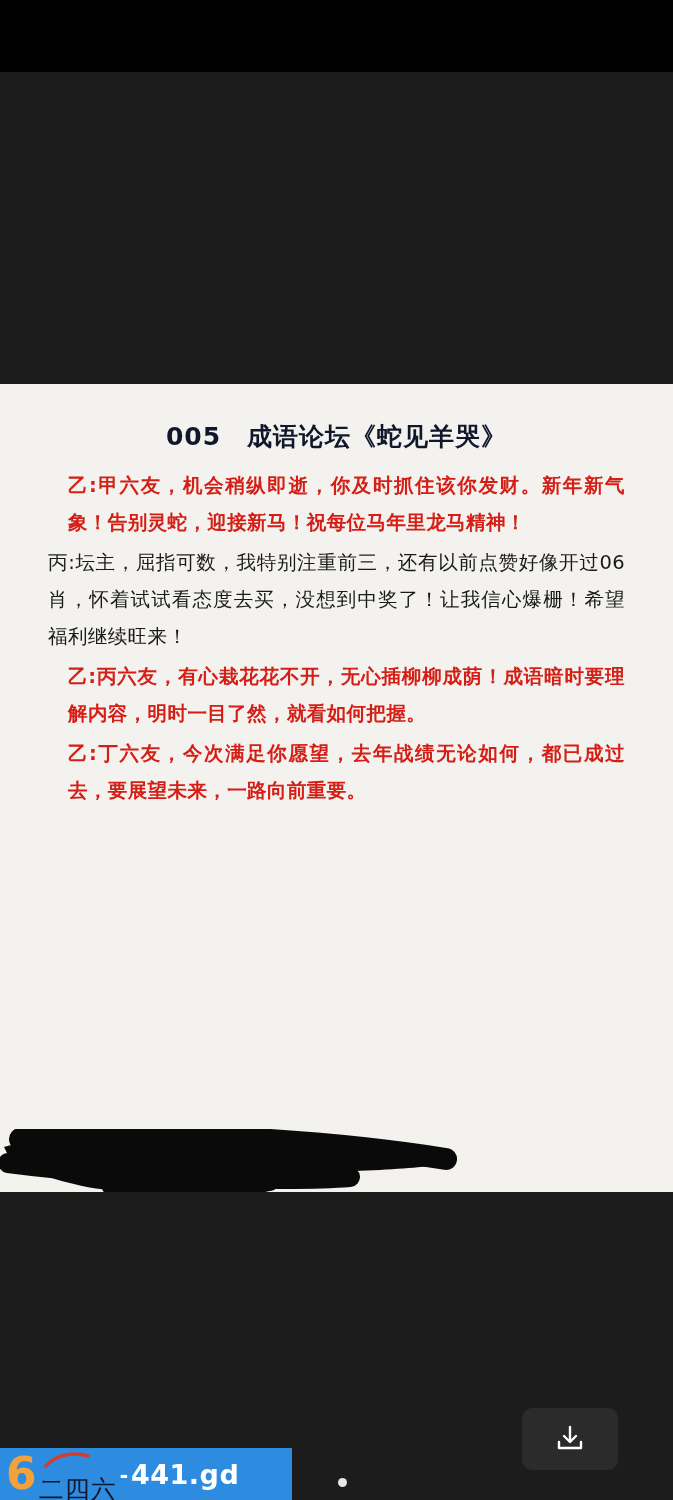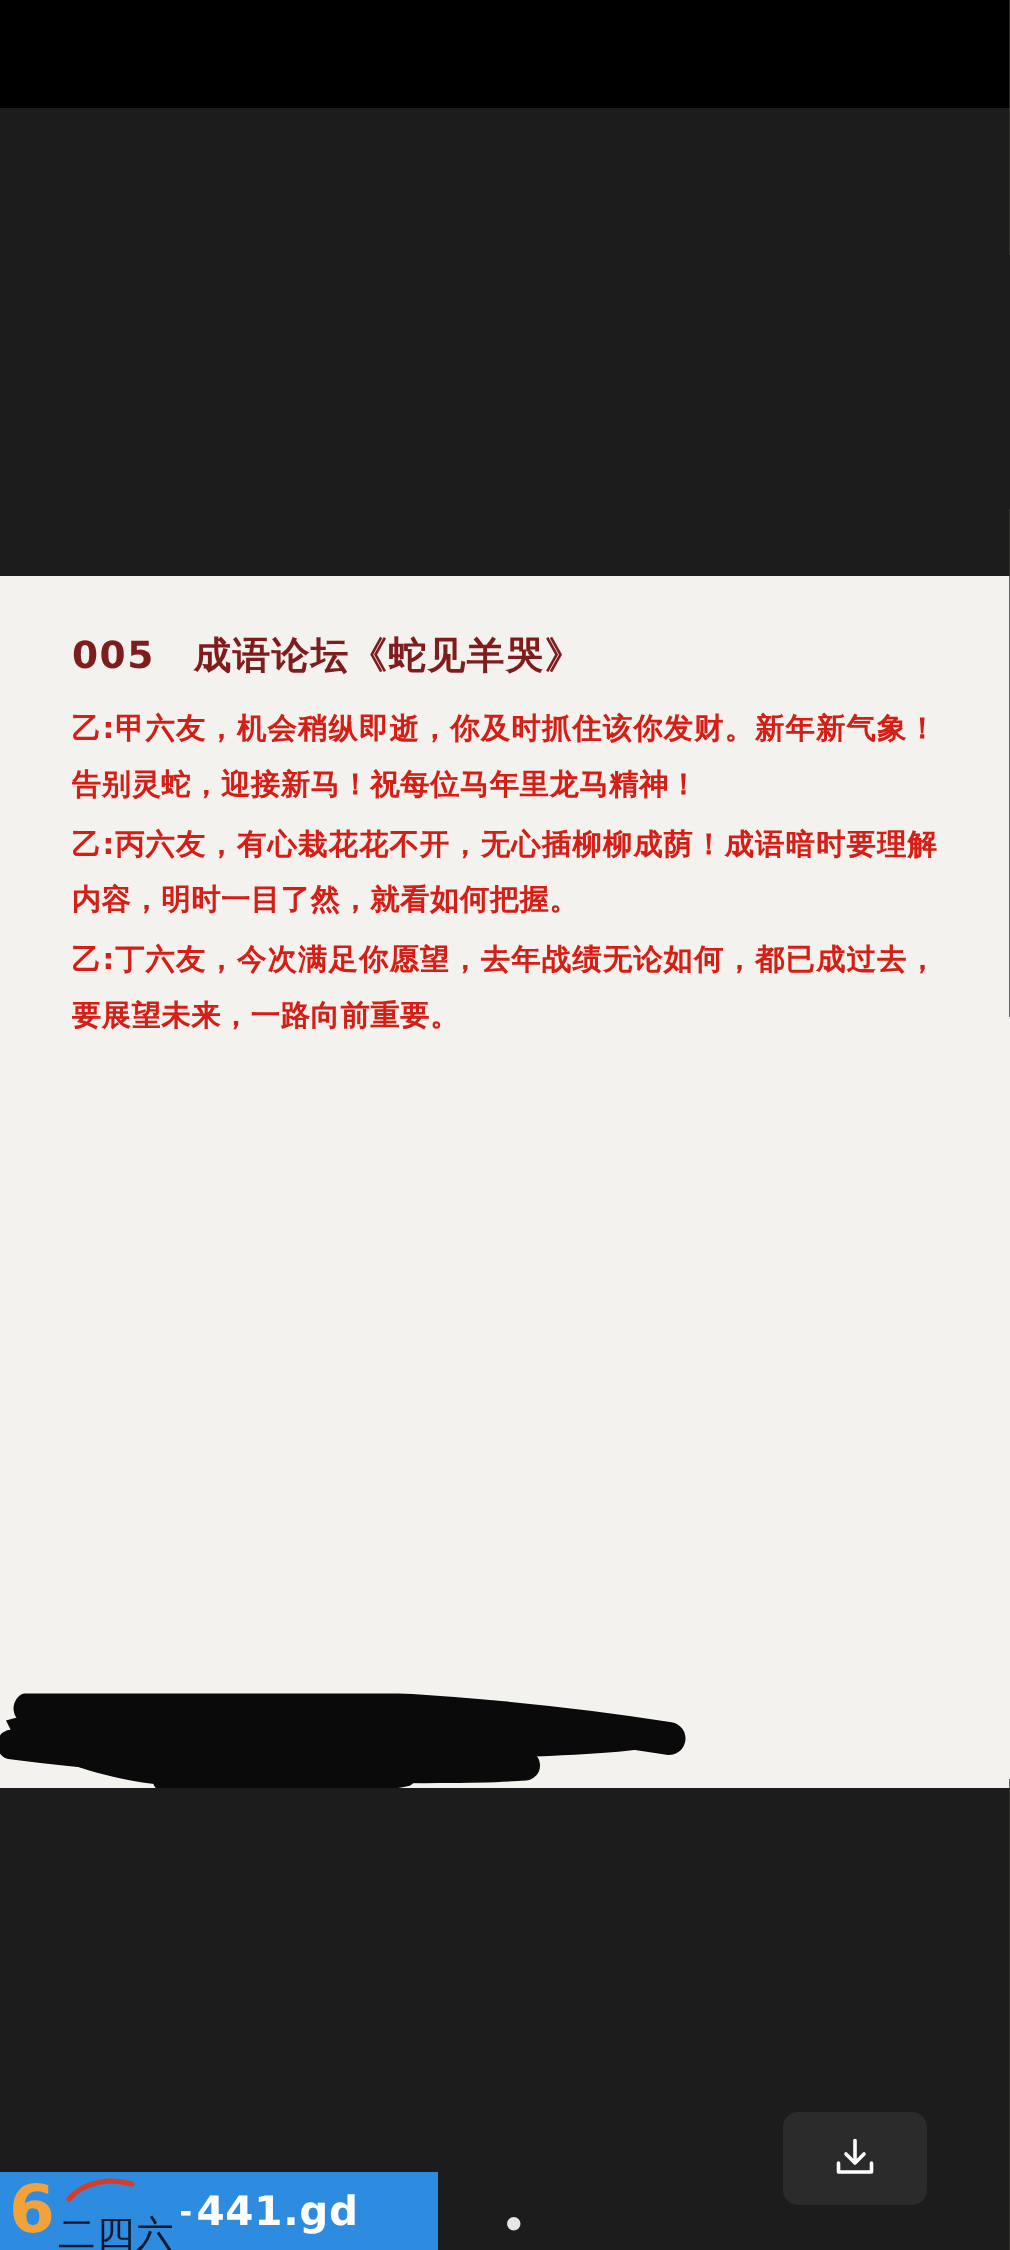--- a/index.html
+++ b/index.html
@@ -46,44 +46,45 @@
   }
 
   .doc {
     position: absolute;
     top: 0; left: 0;
     width: 673px;
     padding: 26px 48px 0 48px;
   }
 
   .doc-title {
-    text-align: left;
+    text-align: center;
     font-size: 25px;
     font-weight: 700;
-    color: #7f1d1d;
+    color: #0f172a;
     letter-spacing: 1px;
     margin: 10px 0 14px 0;
     font-family: "DejaVu Sans", "Liberation Sans", sans-serif;
   }
 
   .para {
     font-size: 19.5px;
     line-height: 37px;
     letter-spacing: 0.4px;
     margin: 0 0 3px 0;
     text-align: justify;
     font-family: "DejaVu Sans", "Liberation Sans", sans-serif;
   }
   .para.black {
     color: #1a1a1a;
     font-weight: 400;
   }
   .para.red {
     color: #d41e16;
     font-weight: 700;
+    margin-left: 20px;
   }
 
   
   .redaction {
     position: absolute;
     left: 0;
     top: 745px;
     width: 460px;
     height: 72px;
     pointer-events: none;
@@ -172,20 +173,21 @@
 <div class="top-bar"></div>
 
 <div class="viewer-backdrop"></div>
 
 <div class="image-card">
 
   <div class="doc">
     <div class="doc-title">005　成语论坛《蛇见羊哭》</div>
 
     <p class="para red">乙:甲六友，机会稍纵即逝，你及时抓住该你发财。新年新气象！告别灵蛇，迎接新马！祝每位马年里龙马精神！</p>
+    <p class="para black">丙:坛主，屈指可数，我特别注重前三，还有以前点赞好像开过06肖，怀着试试看态度去买，没想到中奖了！让我信心爆栅！希望福利继续旺来！</p>
     <p class="para red">乙:丙六友，有心栽花花不开，无心插柳柳成荫！成语暗时要理解内容，明时一目了然，就看如何把握。</p>
     <p class="para red">乙:丁六友，今次满足你愿望，去年战绩无论如何，都已成过去，要展望未来，一路向前重要。</p>
   </div>
 
   <svg class="redaction" viewBox="0 0 460 72" xmlns="http://www.w3.org/2000/svg">
     <path d="M4 18 C 60 2, 180 6, 300 14 C 380 20, 430 26, 444 34 C 420 42, 300 44, 200 46 C 120 48, 40 48, 14 42 C 60 52, 200 56, 320 54 C 260 62, 150 66, 100 60 C 70 56, 30 44, 10 30 Z" fill="#0a0a0a"></path>
     <path d="M20 10 C 140 0, 320 10, 446 30" stroke="#0a0a0a" stroke-width="22" fill="none" stroke-linecap="round"></path>
     <path d="M8 34 C 130 50, 300 52, 350 48" stroke="#0a0a0a" stroke-width="20" fill="none" stroke-linecap="round"></path>
     <path d="M110 58 C 160 64, 230 62, 270 54" stroke="#0a0a0a" stroke-width="16" fill="none" stroke-linecap="round"></path>
   </svg>

